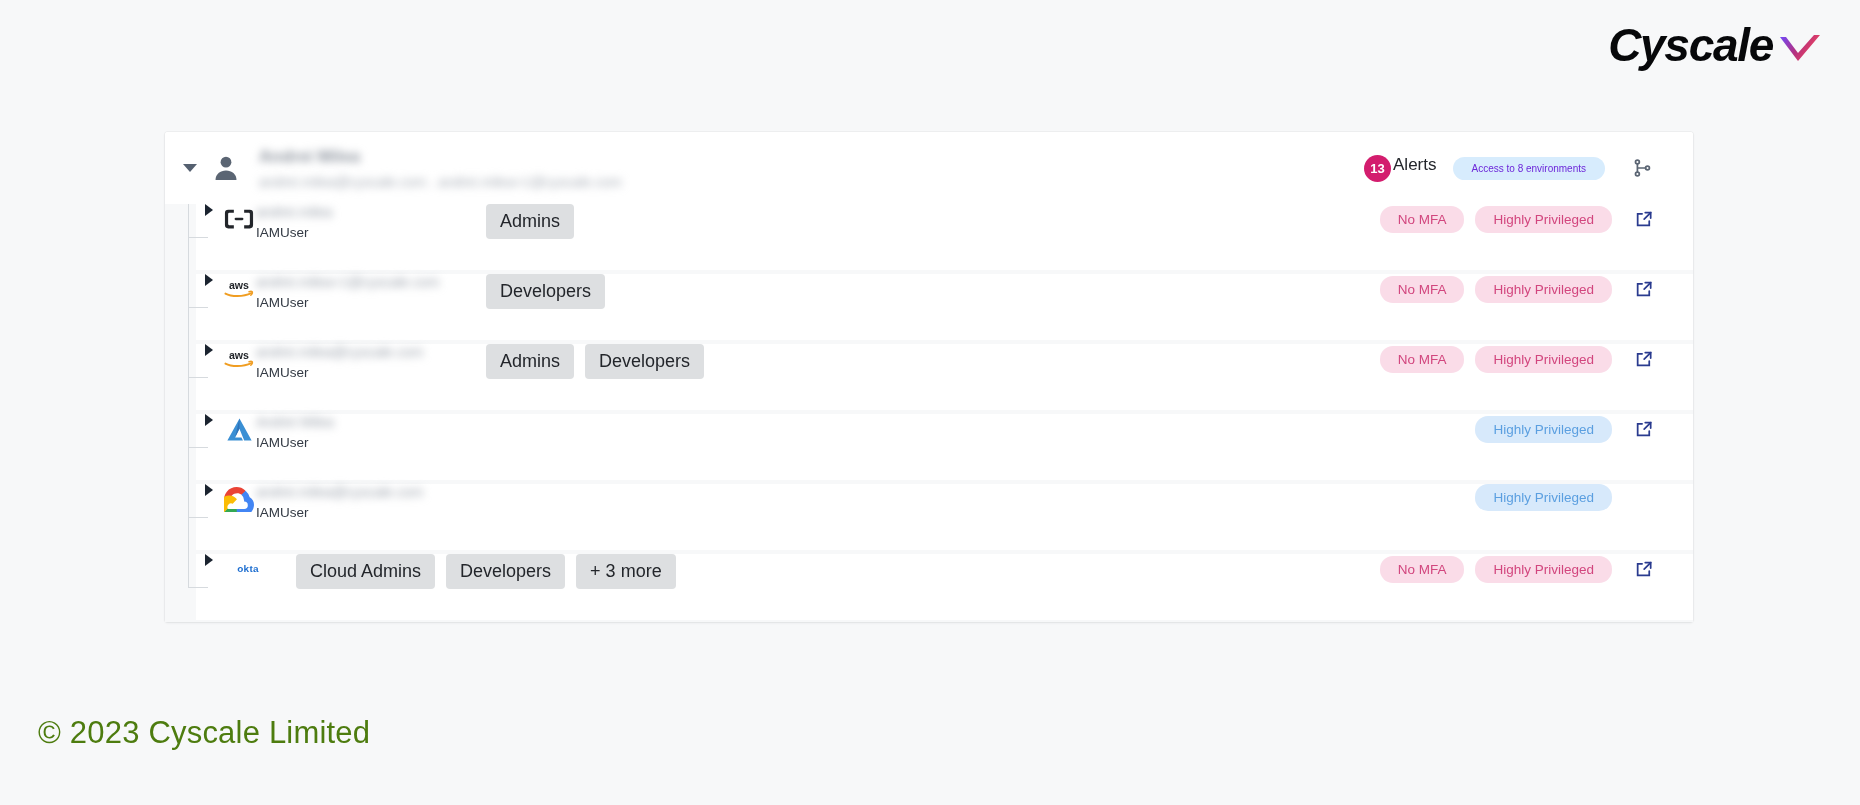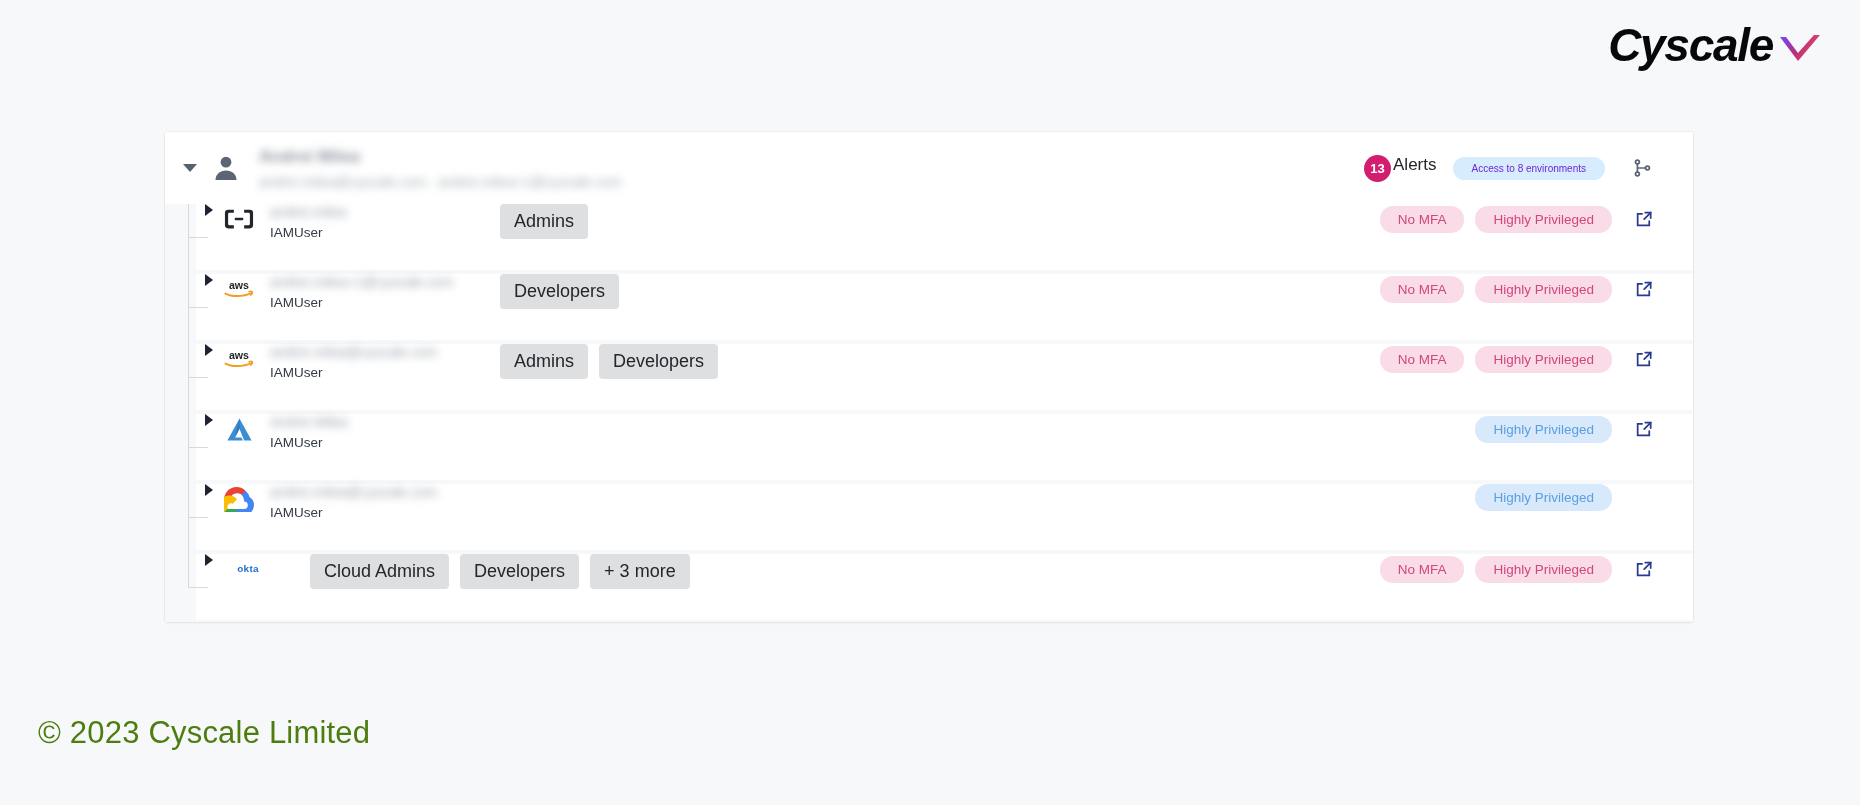--- a/index.html
+++ b/index.html
@@ -193,21 +193,20 @@
     border-bottom: 6px solid transparent;
     border-left: 8px solid #1b2430;
   }
   .provider-icon {
     width: 34px;
     height: 30px;
     flex: none;
     display: flex;
     align-items: center;
     justify-content: center;
-    margin-right: 14px;
   }
   .identity {
     width: 208px;
     flex: none;
     display: flex;
     flex-direction: column;
     justify-content: center;
     gap: 5px;
   }
   .identity-name.redacted { font-size: 14px; color:#9aa1ab; }

